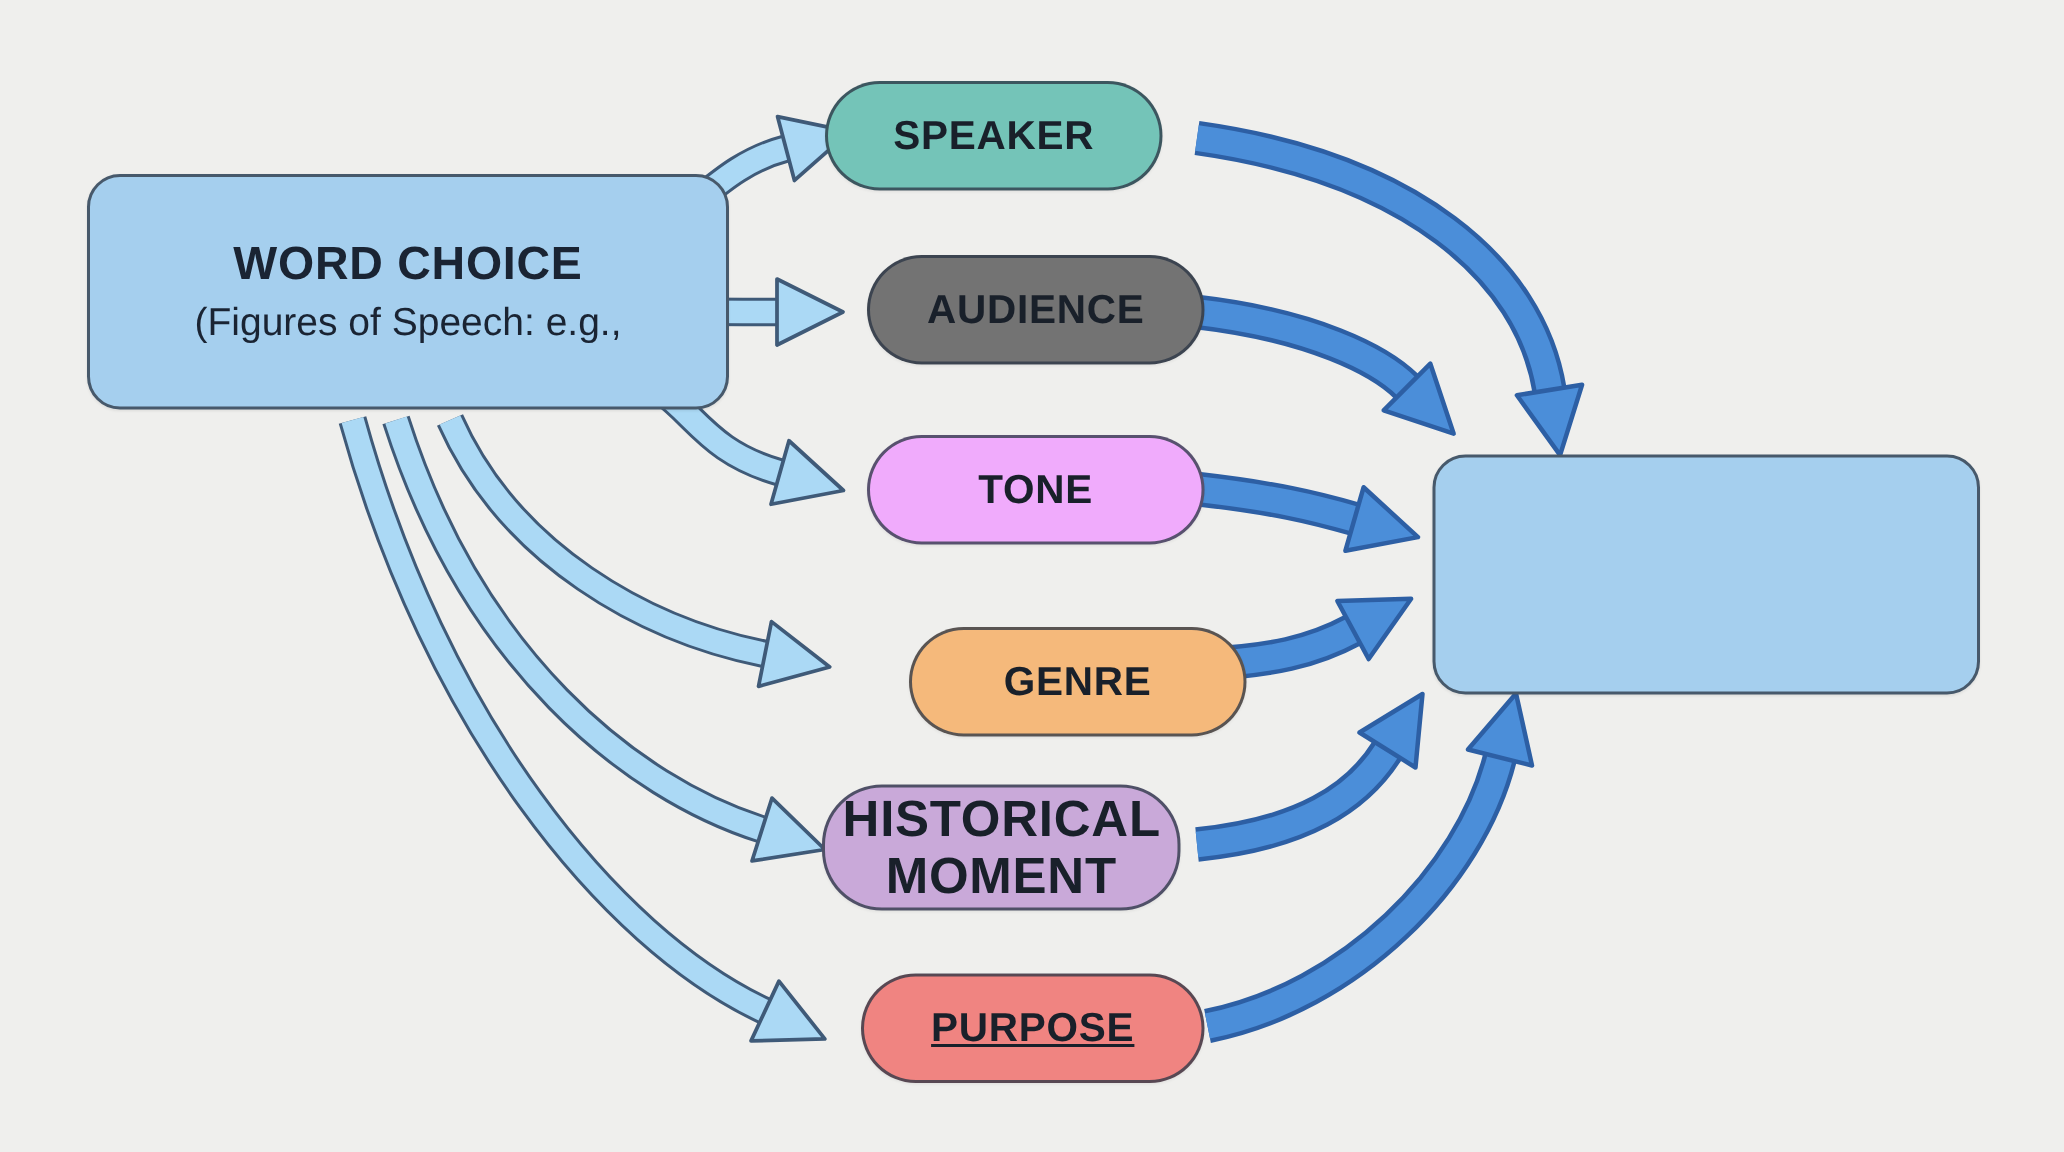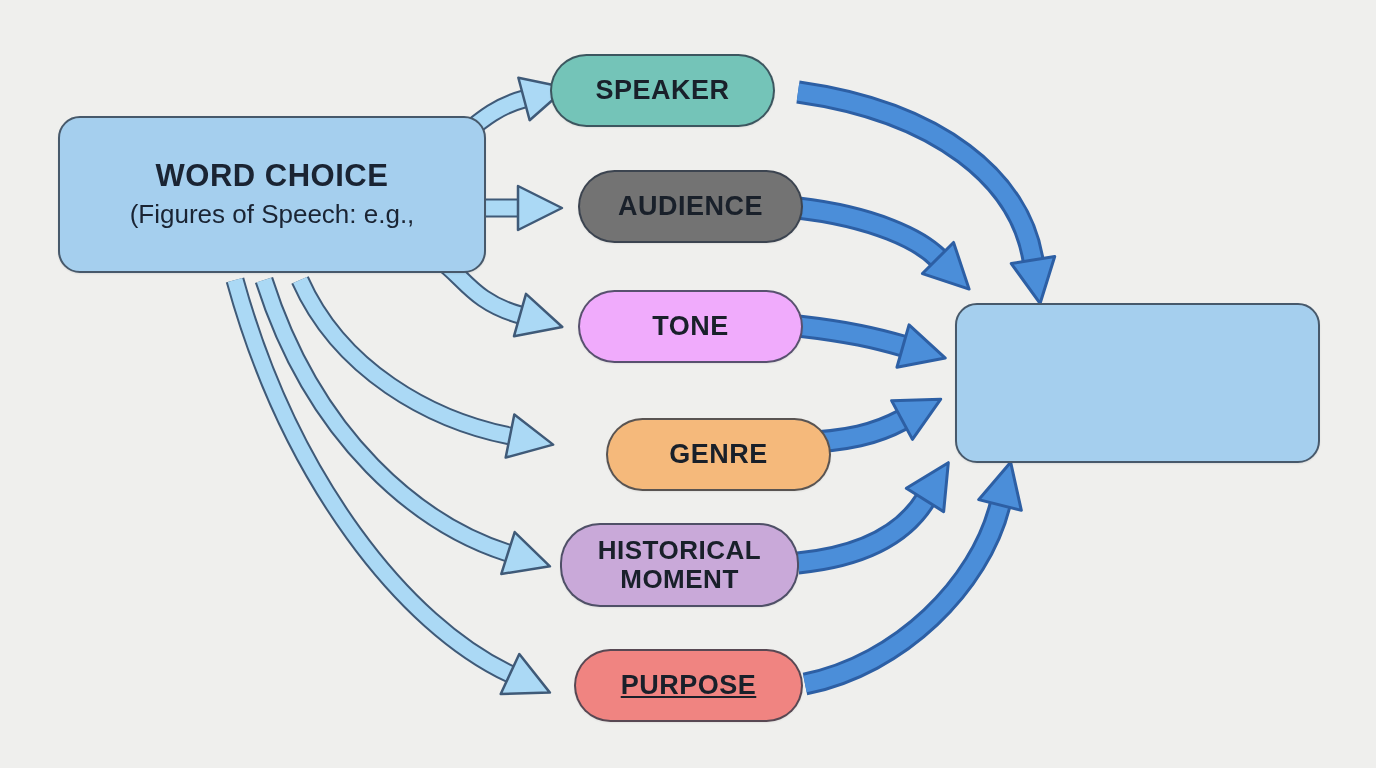--- a/index.html
+++ b/index.html
@@ -26,21 +26,21 @@
     line-height:1.12;padding:0 12px;
     box-shadow:0 1px 2px rgba(0,0,0,0.06);
   }
   
   #word-choice{left:58px;top:116px;width:428px;height:157px;align-items:center;}
   #interpretation{left:955px;top:303px;width:365px;height:160px;}
   #pill-speaker{left:550px;top:54px;width:225px;height:73px;}
   #pill-audience{left:578px;top:170px;width:225px;height:73px;}
   #pill-tone{left:578px;top:290px;width:225px;height:73px;}
   #pill-genre{left:606px;top:407px;width:225px;height:73px;margin-top:11px;}
-  #pill-historical-moment{left:560px;top:523px;width:239px;height:84px;font-size:26px;}
+  #pill-historical-moment{left:548px;top:523px;width:239px;height:84px;font-size:34px;}
   #pill-purpose{left:574px;top:649px;width:229px;height:73px;}
 </style>
 </head>
 <body>
 
 <div class="stage">
 
   <svg class="arrow-layer" width="1376" height="768" viewBox="0 0 1376 768">
     <defs>
       <marker id="lh" markerUnits="userSpaceOnUse" markerWidth="50" markerHeight="56" refX="2" refY="28" orient="auto">

